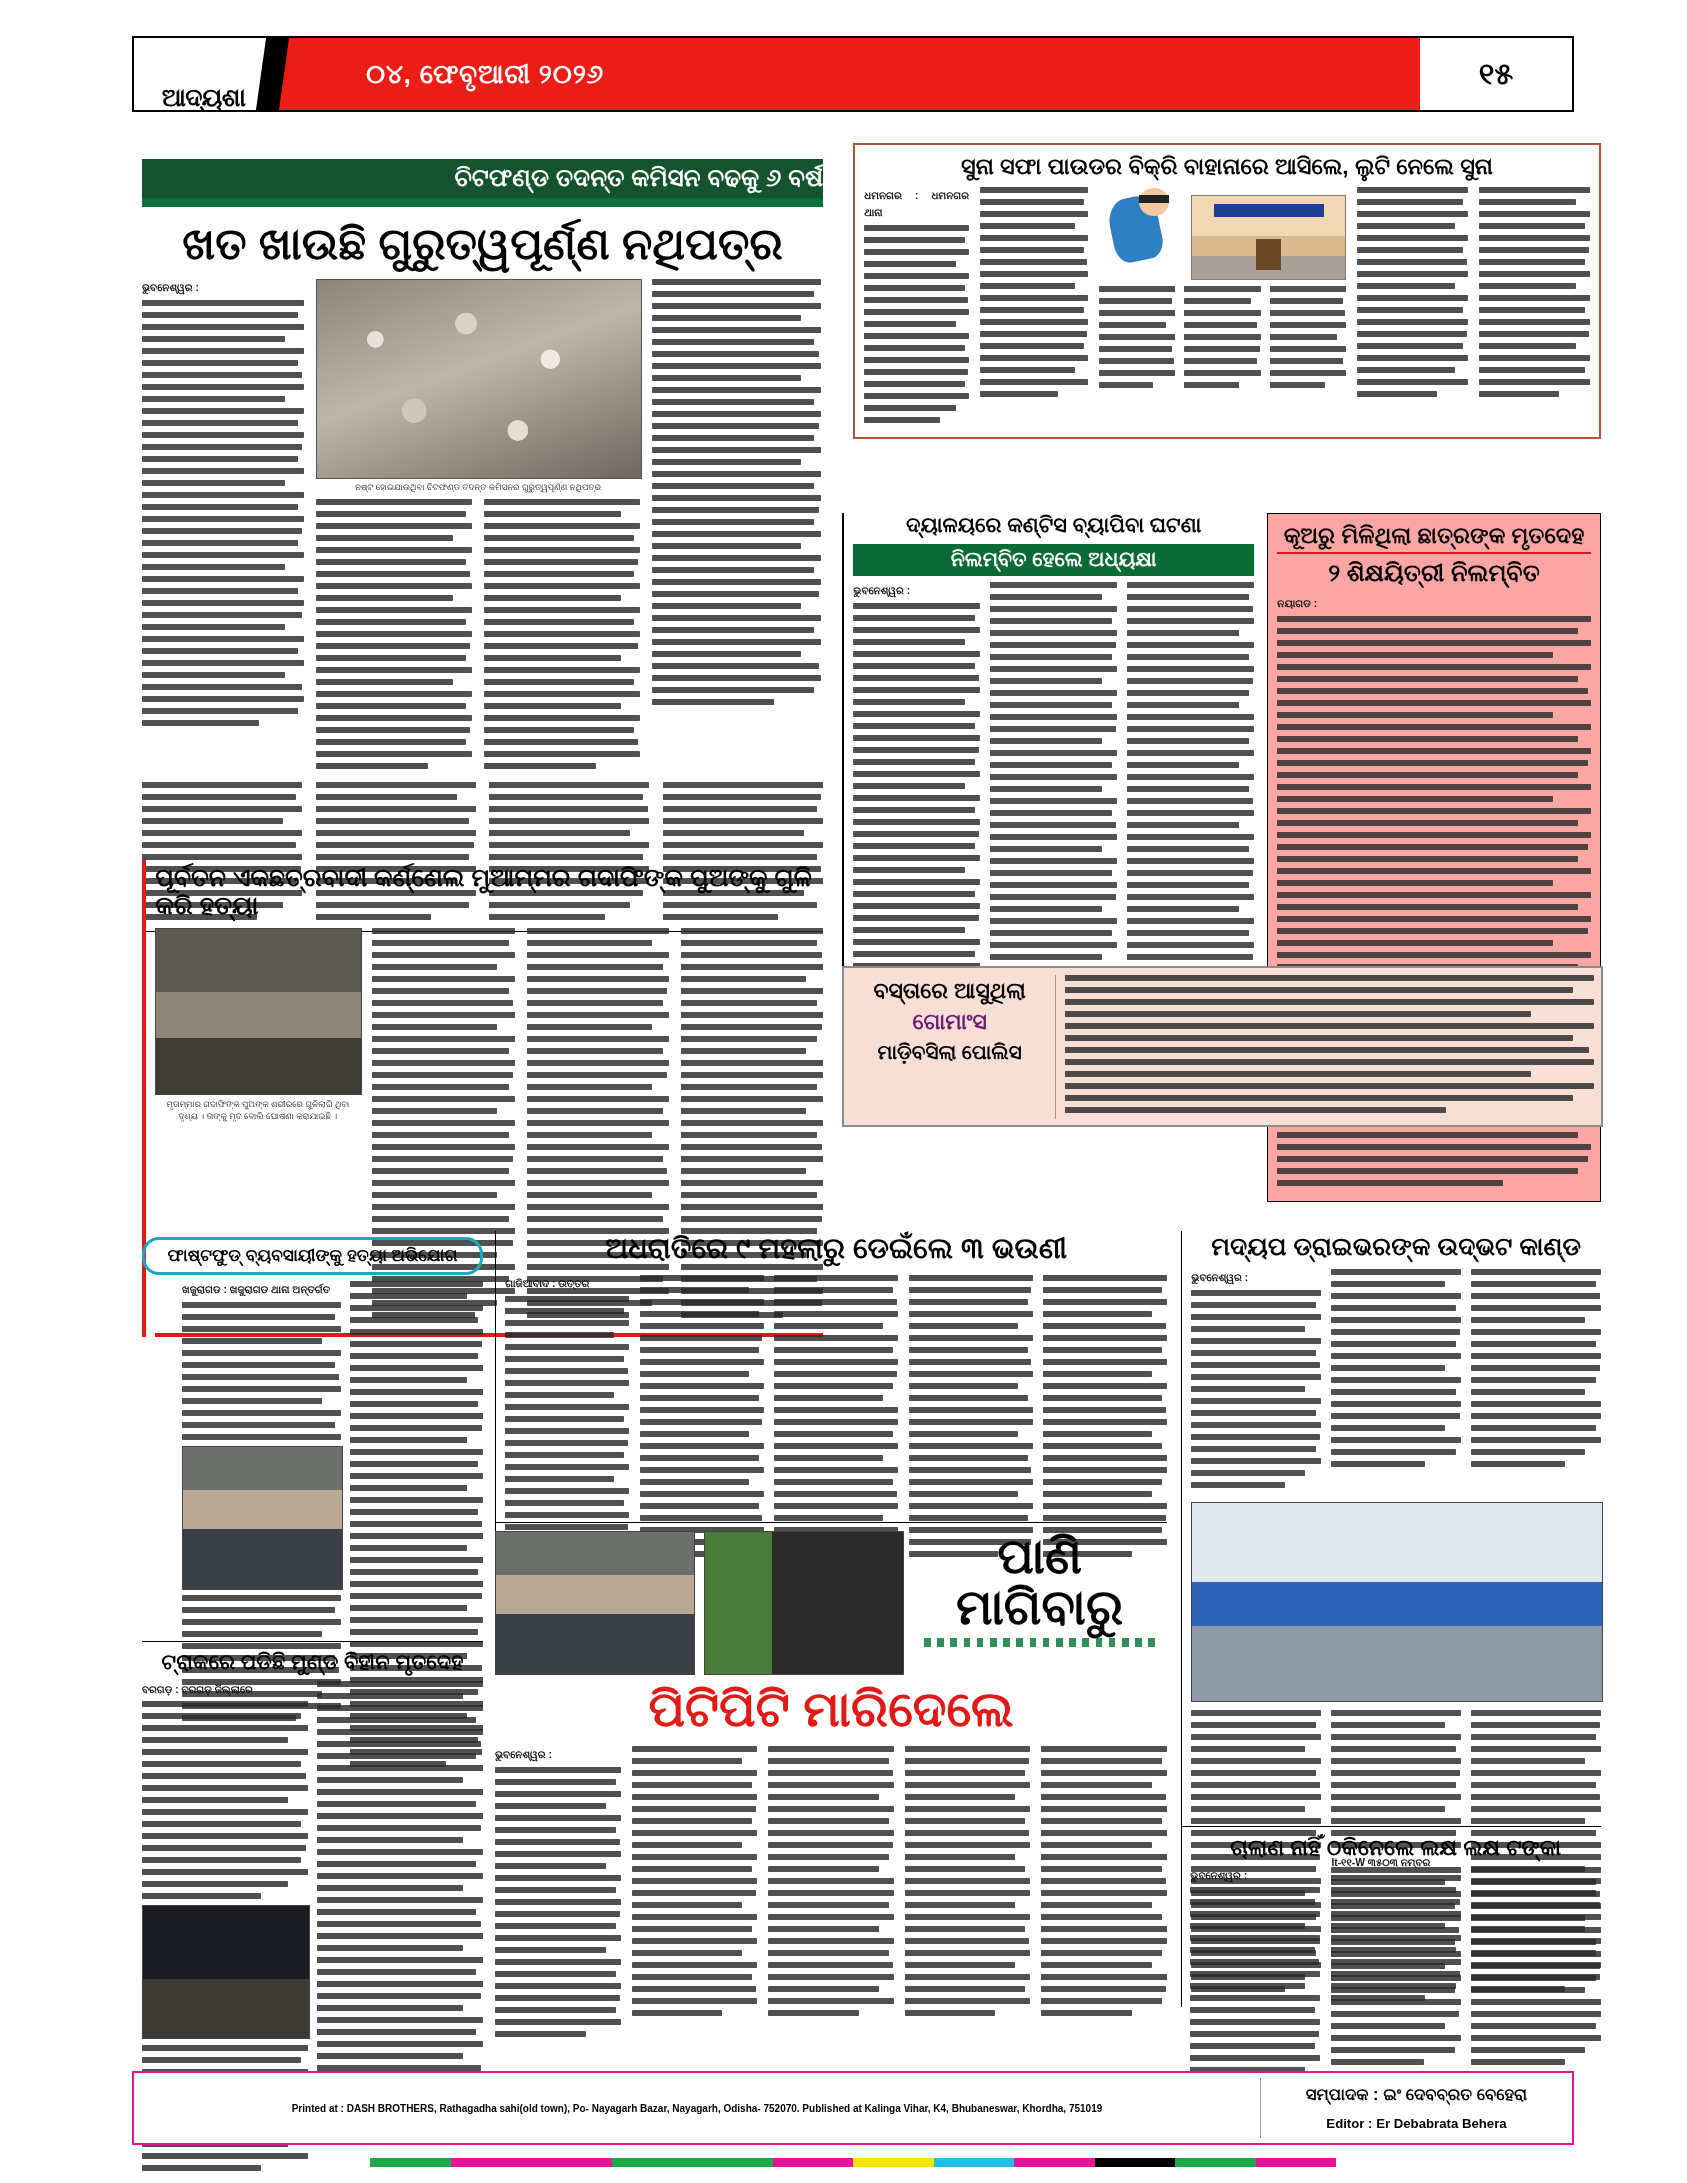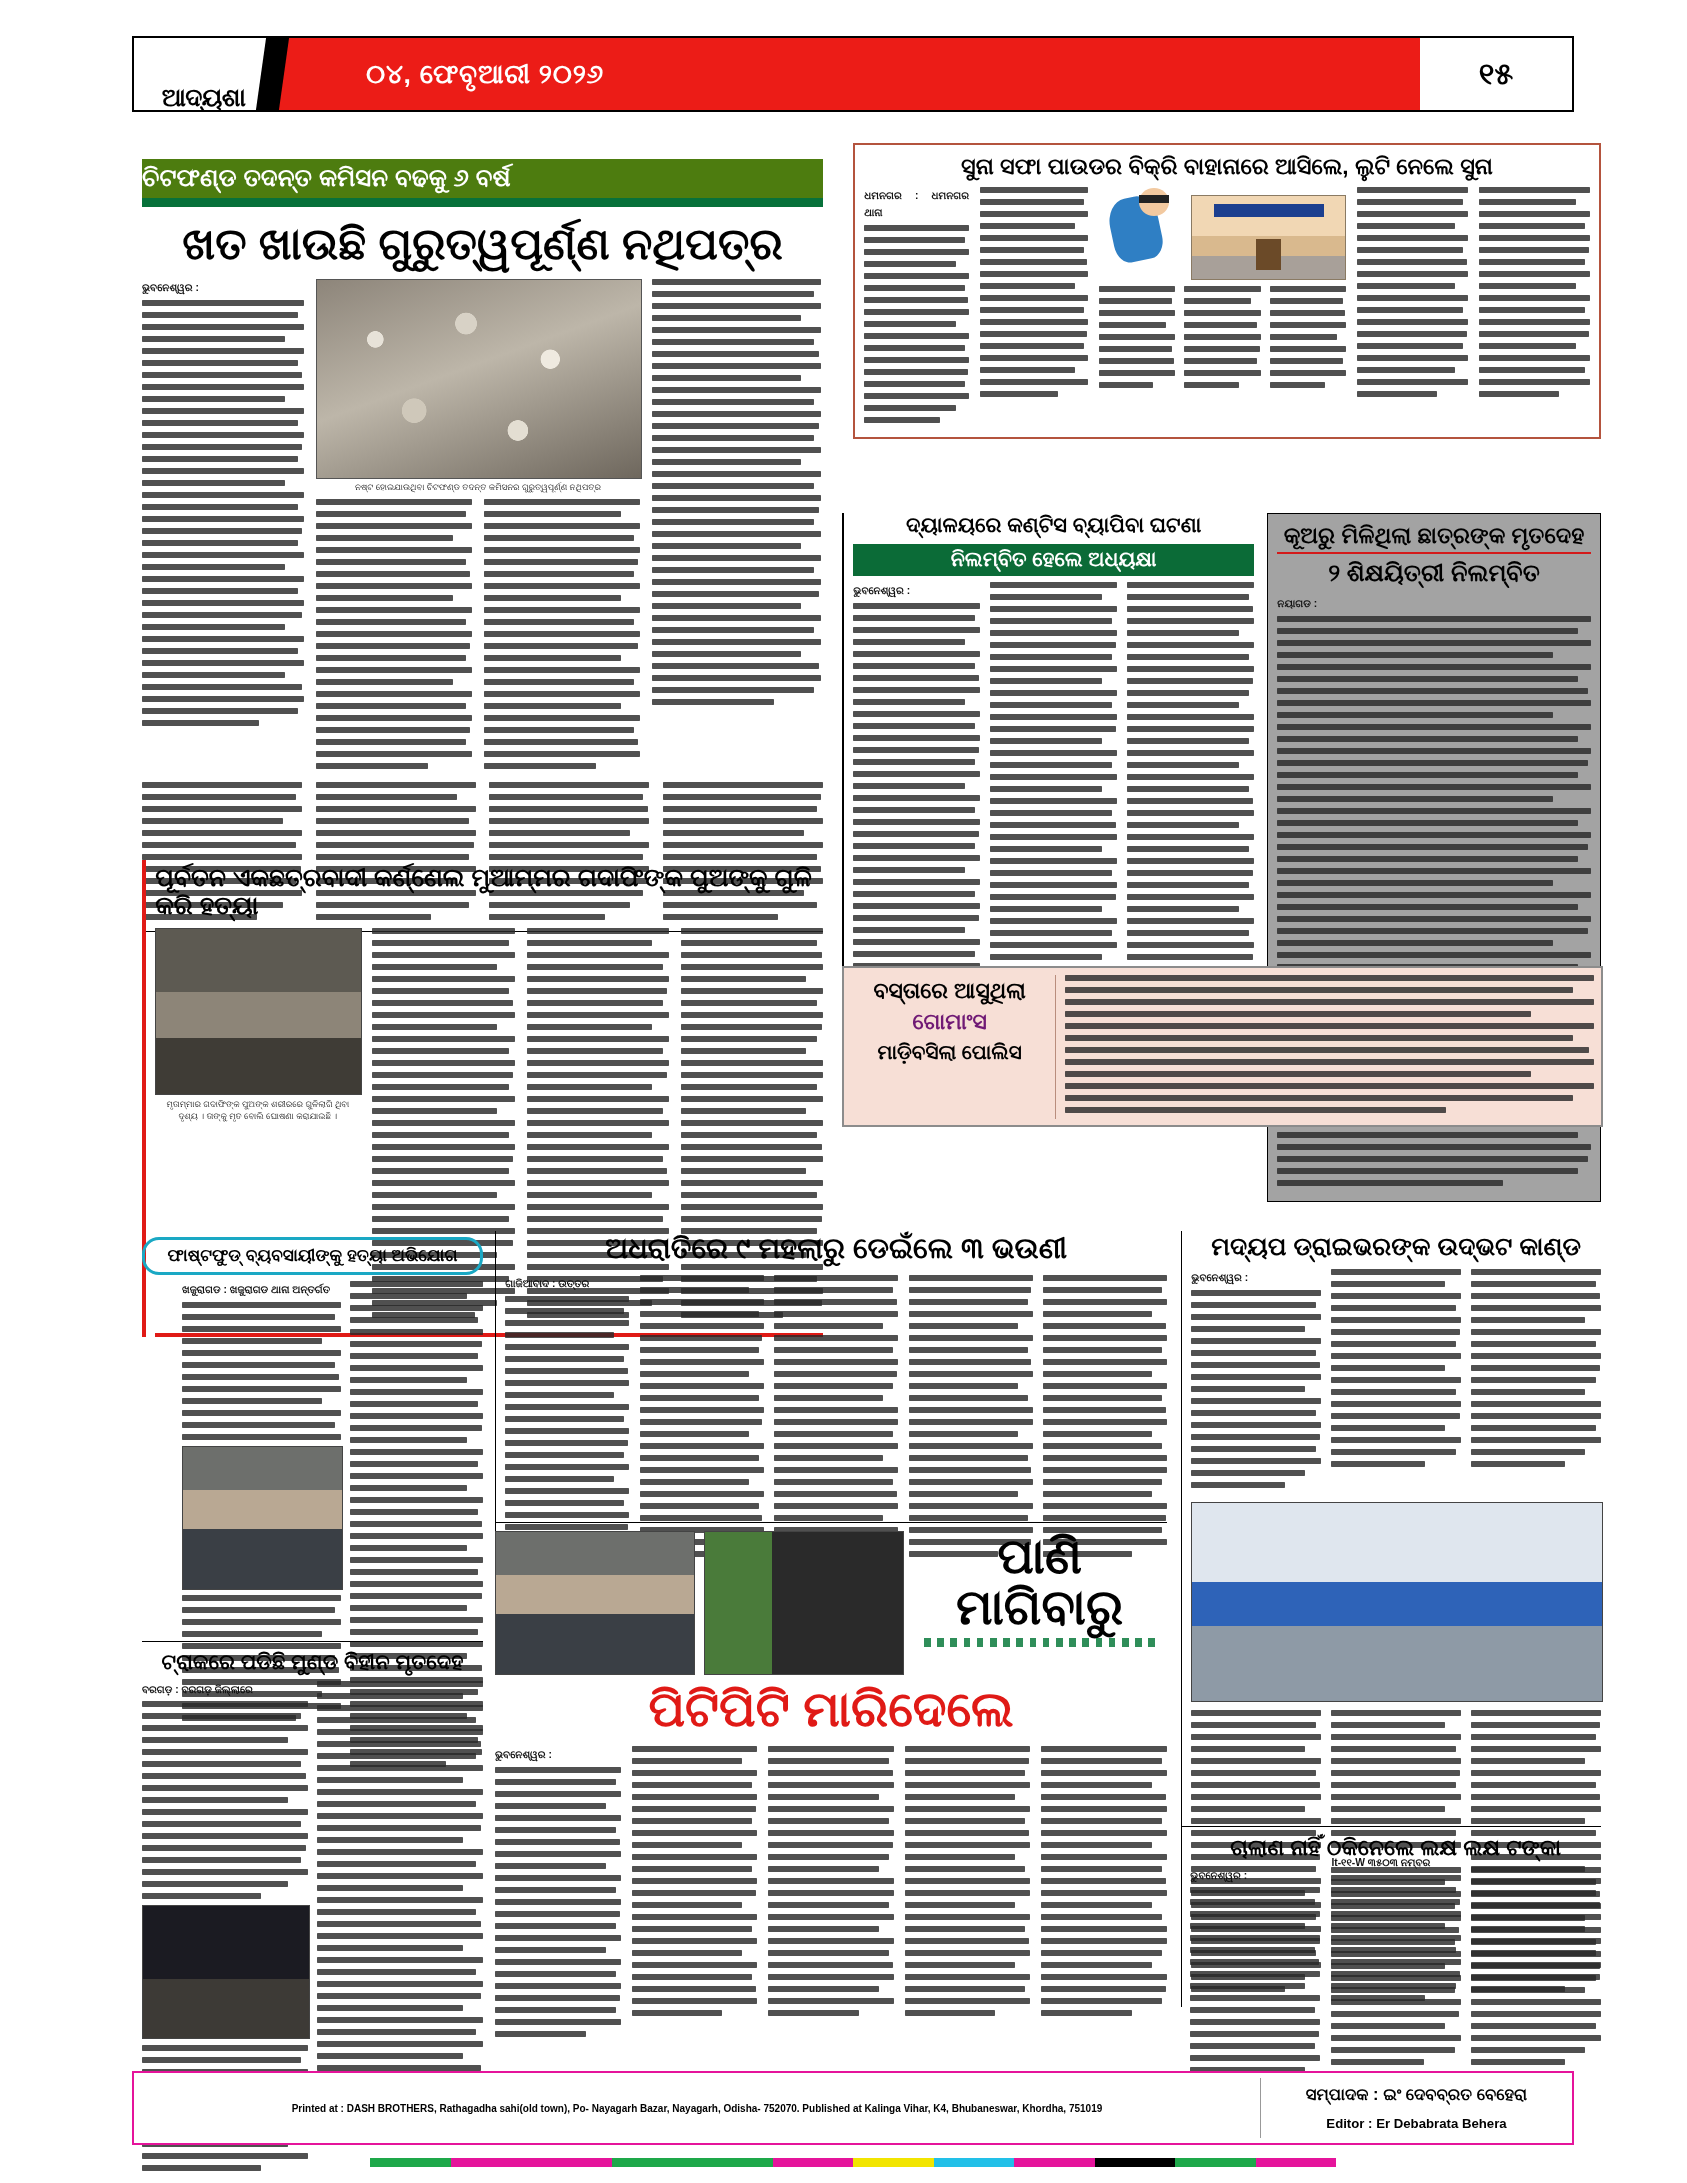--- a/index.html
+++ b/index.html
@@ -14,21 +14,21 @@
   .mh-red:before{content:"";position:absolute;left:-12px;top:0;bottom:0;width:22.5px;background:#000;transform:skewX(-8deg);}
   .mh-date{color:#fff;font-size:26.5px;font-weight:bold;margin-left:93px;letter-spacing:0.7px;}
   .mh-dark{position:relative;width:457px;background:linear-gradient(90deg,#1a0000 0%,#2b0403 35%,#7d0b08 75%,#b81410 100%);display:flex;align-items:center;justify-content:center;}
   .mh-dark:before{content:"";position:absolute;left:-9.3px;top:0;bottom:0;width:17px;background:#fff;transform:skewX(-8deg);}
   .mh-section{color:#fff;font-size:34px;font-weight:bold;letter-spacing:1.3px;}
   .mh-page{width:152px;background:#fff;display:flex;align-items:center;justify-content:center;}
   .mh-page span{font-size:30px;font-weight:bold;}
 
   
   .box{position:absolute;box-sizing:border-box;}
-  .kicker{background:#4d7c0f;color:#fff;font-size:24.5px;font-weight:bold;text-align:left;padding:4.6px 0 6px;position:relative;z-index:2;}
+  .kicker{background:#14532d;color:#fff;font-size:24.5px;font-weight:bold;text-align:right;padding:4.6px 0 6px;position:relative;z-index:2;}
   .kicker-wrap{position:relative;background:#07713a;padding:0 0 9.3px 0;}
   .headline{font-size:41px;font-weight:bold;text-align:center;line-height:1.15;margin:9.3px 0 4px;}
   .rule{border-top:1.3px solid #000;margin:5.3px 0;}
   .body-txt{font-size:10.3px;line-height:1.68;text-align:justify;color:#111;}
 
   
   .scribble{font-size:0;line-height:0;}
   .scribble i{display:block;height:6px;background:#2a2a2a;margin:0 0 6px 0;border-radius:0.7px;opacity:.82;}
   .scribble i.s1{width:100%} .scribble i.s2{width:96%} .scribble i.s3{width:88%}
   .scribble i.s4{width:99%} .scribble i.s5{width:72%}
@@ -53,21 +53,21 @@
   .footer{position:absolute;left:132px;top:2071px;width:1442px;height:74px;border:2.6px solid #e5149b;box-sizing:border-box;display:flex;align-items:center;background:#fff;}
   .foot-l{flex:1;text-align:center;font-size:10px;line-height:1.9;font-weight:bold;}
   .foot-r{width:311px;border-left:0.7px solid #999;text-align:center;font-size:13.2px;line-height:2;font-weight:bold;}
   .foot-r .ed-od{font-size:16.5px;}
 
   .colorbar{position:absolute;left:370px;top:2158px;width:966px;height:9.3px;display:flex;}
   .colorbar span{flex:1;}
 
   
   .green-bar{background:#0b6b37;color:#fff;font-size:20.5px;font-weight:bold;text-align:center;padding:3.3px 0 4.6px;}
-  .blue-box{background:#a3a3a3;border:1.3px solid #000;}
+  .blue-box{background:#fca5a5;border:1.3px solid #000;}
   .red-under{border-bottom:2px solid #d41a1a;padding-bottom:2.6px;}
   .teal-round{border:3.3px solid #1aa8c4;border-radius:17px;padding:5.3px 9.3px;text-align:center;font-size:17px;font-weight:bold;line-height:1.25;}
   .big-od{font-size:49px;font-weight:bold;text-align:center;line-height:1.05;}
   .big-od.red{color:#e01a16;}
   .squig{height:9.3px;background:repeating-linear-gradient(90deg,#0a7a3c 0 6.6px,transparent 6.6px 13.2px);opacity:.85;}
   .thief{position:relative;}
   .thief .body{position:absolute;left:12px;top:10.6px;width:49px;height:64px;background:#2f7fc4;border-radius:40% 40% 30% 30%;transform:rotate(-12deg);}
   .thief .head{position:absolute;left:40px;top:1.3px;width:30px;height:28px;background:#f2c9a0;border-radius:50%;}
   .thief .mask{position:absolute;left:40px;top:8px;width:30px;height:8px;background:#222;}
   .station{background:linear-gradient(180deg,#f1d7b4 0 48%,#d9b98e 48% 72%,#a8a099 72% 100%);border:0.7px solid #8a7a63;position:relative;}

